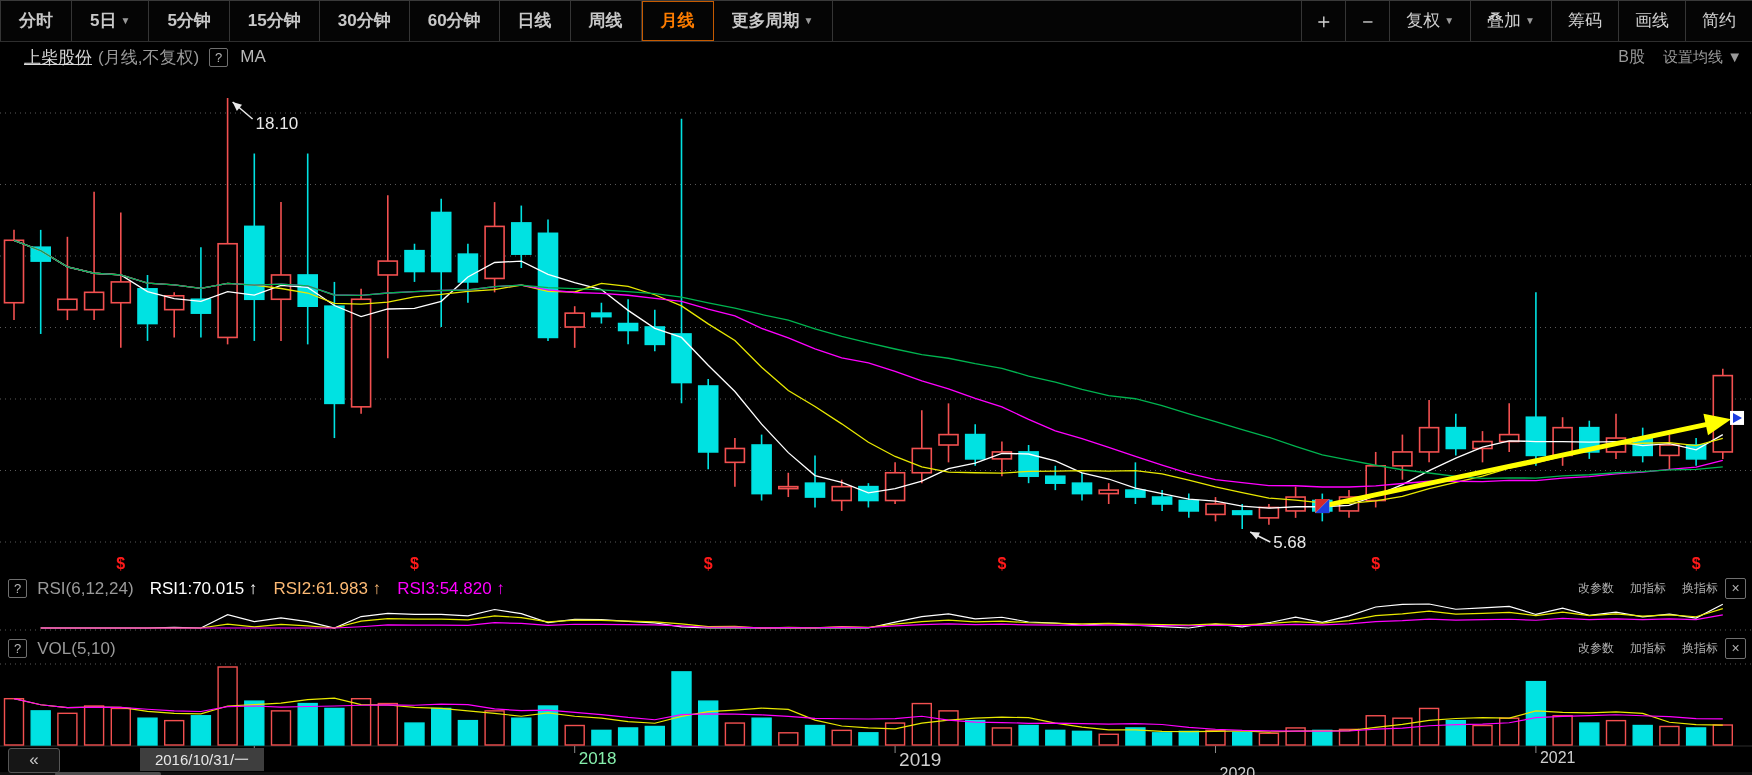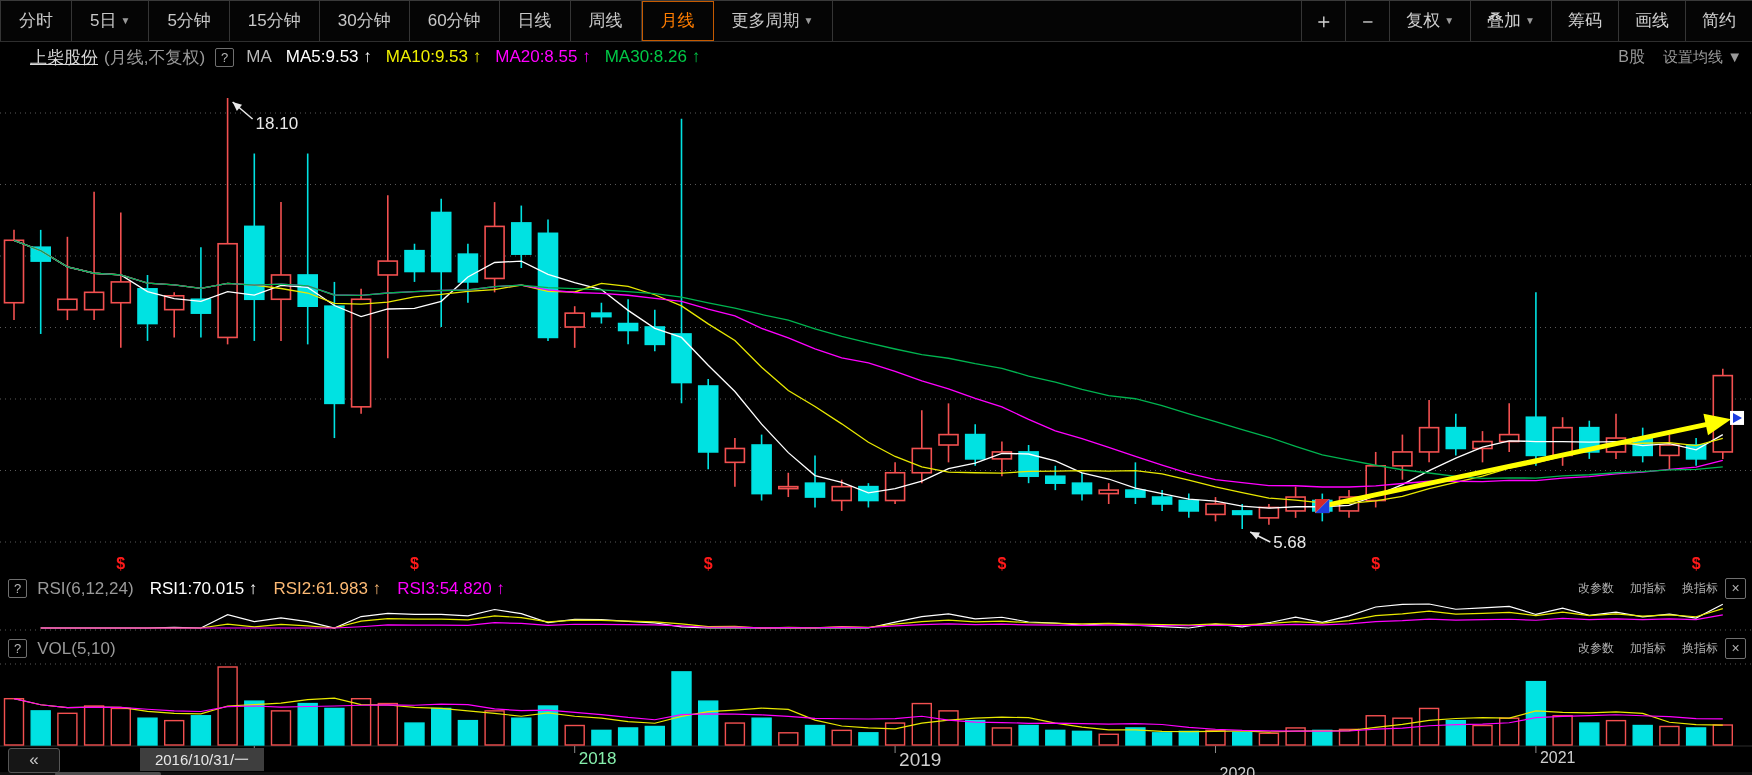--- a/index.html
+++ b/index.html
@@ -2,30 +2,30 @@
 <html><head>
 <meta charset="utf-8">
 <style>
   html,body{margin:0;padding:0;background:#000;}
   #app{position:relative;width:1752px;height:775px;background:#000;overflow:hidden;
        font-family:"Liberation Sans","DejaVu Sans",sans-serif;border-top:1px solid #3a3a3a;box-sizing:border-box;}
   
   .toolbar{position:absolute;left:0;top:0;width:1752px;height:41px;display:flex;justify-content:space-between;
            border-bottom:1px solid #2e2e2e;background:#050505;box-sizing:border-box;}
   .tabs{display:flex;height:100%;}
-  .tab{padding:0 18px;line-height:39px;font-size:17px;color:#c8c8c8;border-right:1px solid #353535;cursor:pointer;white-space:nowrap;box-sizing:border-box;}
+  .tab{padding:0 18px;line-height:39px;font-size:17px;color:#c8c8c8;border-right:1px solid #353535;cursor:pointer;white-space:nowrap;box-sizing:border-box;font-weight:bold;}
   .tabs .tab:first-child{border-left:1px solid #353535;}
   .tab.active{color:#ff7d00;border:1px solid #c55a00;line-height:37px;}
   .caret{font-size:10px;color:#9a9a9a;margin-left:4px;vertical-align:2px;}
   .tb-right{display:flex;height:100%;}
   .tbtn{padding:0 16px;line-height:39px;font-size:17px;color:#d0d0d0;border-left:1px solid #353535;cursor:pointer;white-space:nowrap;}
   .tbtn.sq{padding:0 11px;font-size:21px;}
   
   .legend{position:absolute;left:0;top:41px;width:1752px;height:30px;display:flex;align-items:center;font-size:17px;}
-  .legend .stock{color:#d8d8d8;margin-left:30px;text-decoration:underline;cursor:pointer;text-align:right;}
+  .legend .stock{color:#d8d8d8;margin-left:24px;text-decoration:underline;cursor:pointer;text-align:right;}
   .legend .note{color:#9a9a9a;margin-left:6px;}
   .qbox{display:inline-block;margin-left:10px;padding:0 5px;border:1px solid #6f6f6f;border-radius:2px;
         color:#b5b5b5;font-size:13px;line-height:17px;cursor:pointer;}
   .magroup{color:#b8b8b8;margin-left:12px;}
   .ma-item{margin-left:14px;white-space:nowrap;}
   .legend-right{position:absolute;right:10px;top:0;height:30px;display:flex;align-items:center;font-size:16px;color:#9a9a9a;}
   .legend-right span{margin-left:18px;cursor:pointer;}
   
   .ind-row{position:absolute;left:0;width:1752px;height:29px;display:flex;align-items:center;font-size:17px;}
   .ind-row .qbox{margin-left:8px;}
@@ -446,21 +446,20 @@
         <div class="tbtn">画线</div>
         <div class="tbtn">简约</div>
       </div>
   </div>
 
   <div class="legend">
     <span class="stock">上柴股份</span>
     <span class="note">(月线,不复权)</span>
     <span class="qbox">?</span>
     <span class="magroup">MA</span>
-    <span><span class="ma-item" style="color: rgb(255, 255, 255);">MA5:9.53 ↑</span><span class="ma-item" style="color: rgb(240, 240, 0);">MA10:9.53 ↑</span><span class="ma-item" style="color: rgb(255, 0, 255);">MA20:8.55 ↑</span><span class="ma-item" style="color: rgb(0, 200, 70);">MA30:8.26 ↑</span></span>
     <div class="legend-right">
         <span>B股</span>
         <span style="font-size: 15px;">设置均线 ▼</span>
       </div>
   </div>
 
   <div class="ind-row" style="top:573px">
     <span class="qbox">?</span>
     <span class="ind-title">RSI(6,12,24)</span>
     <span><span class="ind-item" style="color: rgb(255, 255, 255);">RSI1:70.015 ↑</span><span class="ind-item" style="color: #fdba74;">RSI2:61.983 ↑</span><span class="ind-item" style="color: rgb(255, 0, 255);">RSI3:54.820 ↑</span></span>

